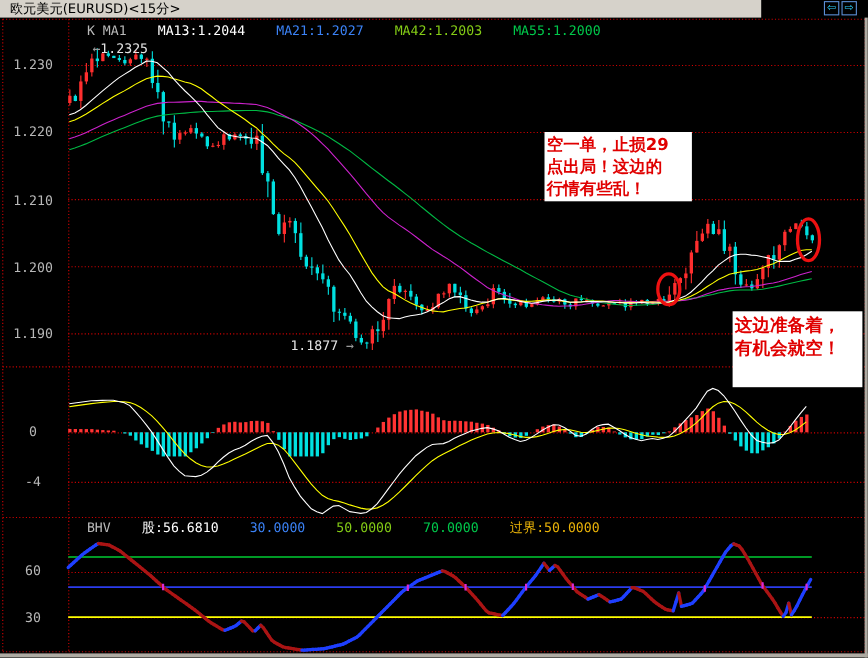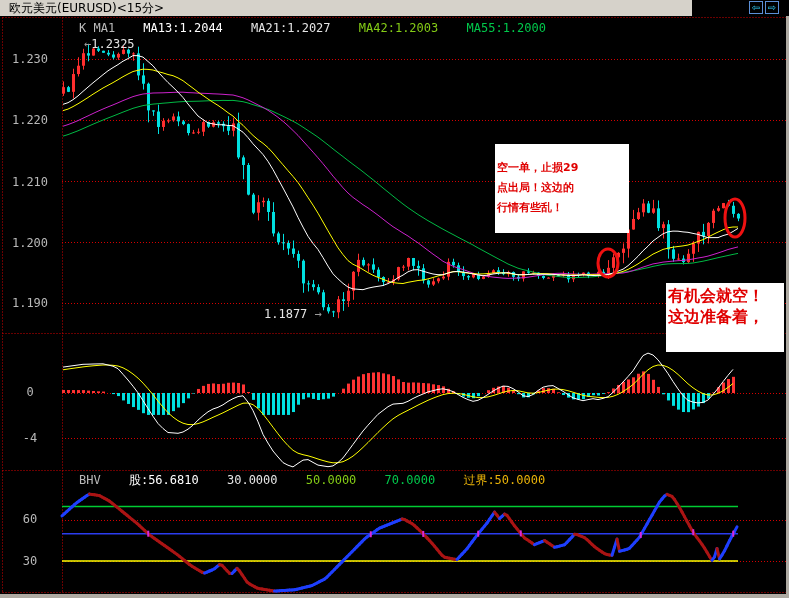--- a/index.html
+++ b/index.html
@@ -21,31 +21,31 @@
   .ylab{position:absolute;left:4px;width:52px;text-align:center;color:#b8b8b8;font-size:12px;line-height:14px;}
   .my0{top:52px}.my1{top:113px}.my2{top:175px}.my3{top:236px}.my4{top:296px}
   .gy0{top:385px}.gy1{top:431px}
   .by0{top:512px}.by1{top:554px}
   
   .legend{position:absolute;font-size:12px;line-height:14px;white-space:nowrap;}
   #legend-main{left:67px;top:21px;}
   #legend-macd{left:67px;top:337px;}
   #legend-bhv{left:67px;top:473px;}
   .legend span{margin-right:9px;padding-left:12px;}
-  .c-gray{color:#b9b9b9}.c-white{color:#ffffff}.c-yellow{color:#e5e5e5}
+  .c-gray{color:#b9b9b9}.c-white{color:#ffffff}.c-yellow{color:#3b82f6}
   .c-magenta{color:#84cc16}.c-green{color:#00c84b}.c-blue{color:#eab308}
   
   .pricelab{position:absolute;font-size:12px;color:#e4e4e4;white-space:nowrap;}
   #peak-label{left:84px;top:37px;}
   #low-label{left:264px;top:307px;}
   .ptr{color:#9a9a9a;}
   
   .anno{position:absolute;background:#ffffff;color:#e00000;font-family:"DejaVu Sans",sans-serif;
         font-weight:bold;overflow:hidden;}
-  #anno-stop{left:495px;top:120px;width:130px;height:61px;font-size:11px;line-height:20px;padding:14px 2px;margin-top:24px;}
+  #anno-stop{left:495px;top:120px;width:130px;height:61px;font-size:15px;line-height:20px;padding:1px 2px;}
   #anno-ready{left:666px;top:283px;width:114px;height:65px;font-size:16px;line-height:21px;padding:2px 2px;}
   .anno div{white-space:nowrap;}
 </style>
 </head>
 <body>
 
 <div id="app">
 
   <svg id="cv" width="789" height="598">
       <line x1="2.5" y1="17.5" x2="786.5" y2="17.5" stroke="#d40000" stroke-width="1" stroke-dasharray="1 2"></line>
@@ -804,19 +804,19 @@
   </div>
   <span class="ylab by0">60</span>
   <span class="ylab by1">30</span>
 
   <div class="anno" id="anno-stop">
     <div>空一单，止损29</div>
     <div>点出局！这边的</div>
     <div>行情有些乱！</div>
   </div>
   <div class="anno" id="anno-ready">
+    <div>这边准备着，</div>
     <div>有机会就空！</div>
-    <div>这边准备着，</div>
   </div>
 
   <div class="frame-right"></div>
   <div class="frame-bottom"></div>
 </div>
 
 </body></html>

